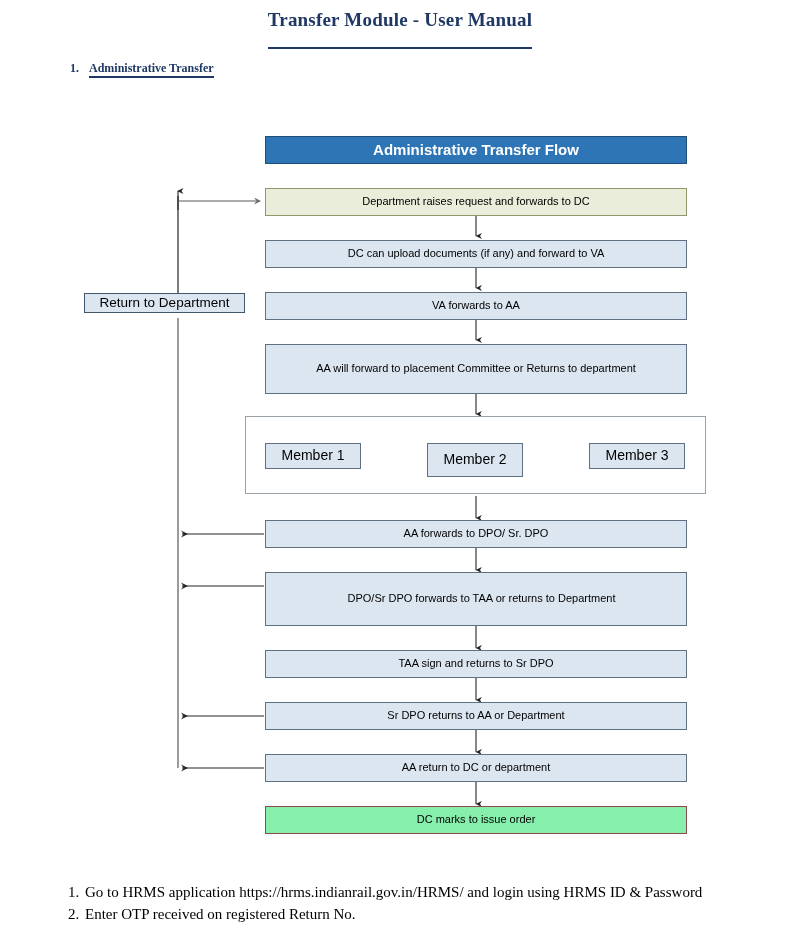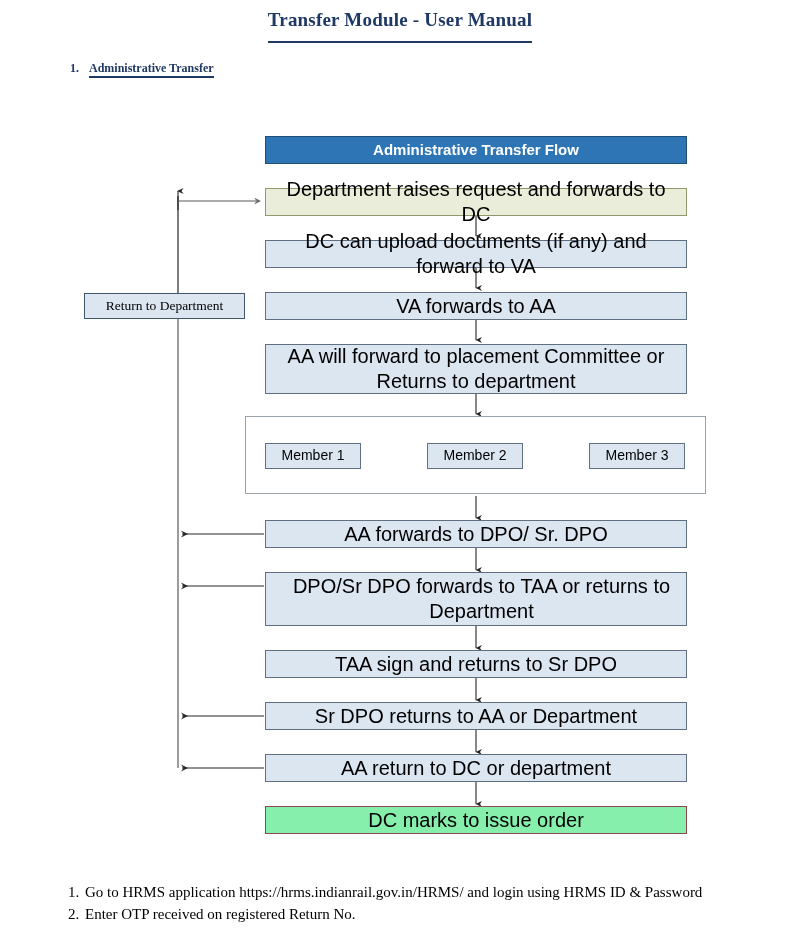--- a/index.html
+++ b/index.html
@@ -25,21 +25,21 @@
     width: 800px;
     text-align: center;
     font-family: "Liberation Serif", serif;
     font-weight: bold;
     font-size: 19px;
     color: #1F3864;
     letter-spacing: 0.2px;
   }
   .doc-title span {
     border-bottom: 2px solid #1F3864;
-    padding-bottom: 11px;
+    padding-bottom: 17px;
   }
 
   .section-heading {
     position: absolute;
     top: 61px;
     left: 70px;
     font-family: "Liberation Serif", serif;
     font-weight: bold;
     font-size: 12px;
     color: #1F3864;
@@ -66,21 +66,21 @@
 
   
   .fbox {
     position: absolute;
     box-sizing: border-box;
     display: flex;
     align-items: center;
     justify-content: center;
     text-align: center;
     font-family: "Liberation Sans", sans-serif;
-    font-size: 20px;
+    font-size: 11px;
     line-height: 1.25;
     color: #000000;
     padding: 0 6px;
   }
 
   .fbox.header {
     background: #2E75B6;
     border: 1px solid #1F4E79;
     color: #FFFFFF;
     font-weight: bold;
@@ -203,36 +203,36 @@
 </div>
 
 <div class="fbox blue" style="left:265px; top:240px; width:422px; height:28px;">
   <span>DC can upload documents (if any) and forward to VA</span>
 </div>
 
 <div class="fbox blue" style="left:265px; top:292px; width:422px; height:28px;">
   <span>VA forwards to AA</span>
 </div>
 
-<div class="fbox side" style="left:84px; top:293px; width:161px; height:26px;font-family:Liberation Serif, serif;">
+<div class="fbox side" style="left:84px; top:293px; width:161px; height:20px;">
   <span>Return to Department</span>
 </div>
 
 <div class="fbox blue" style="left:265px; top:344px; width:422px; height:50px;">
   <span>AA will forward to placement Committee or Returns to department</span>
 </div>
 
 <div class="fbox plain" style="left:245px; top:416px; width:461px; height:78px; display:block;">
 </div>
 
 <div class="fbox member" style="left:265px; top:443px; width:96px; height:26px;">
   <span>Member 1</span>
 </div>
 
-<div class="fbox member" style="left:427px; top:443px; width:96px; height:26px;">
+<div class="fbox member" style="left:427px; top:443px; width:96px; height:34px;">
   <span>Member 2</span>
 </div>
 
 <div class="fbox member" style="left:589px; top:443px; width:96px; height:26px;">
   <span>Member 3</span>
 </div>
 
 <div class="fbox blue" style="left:265px; top:520px; width:422px; height:28px;">
   <span>AA forwards to DPO/ Sr. DPO</span>
 </div>

